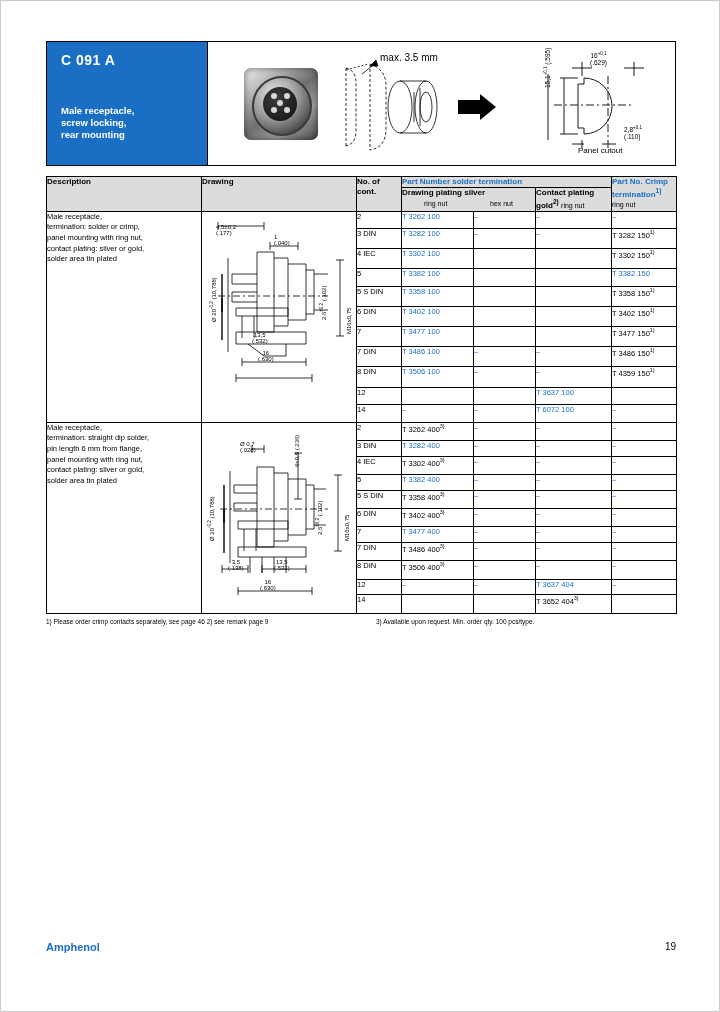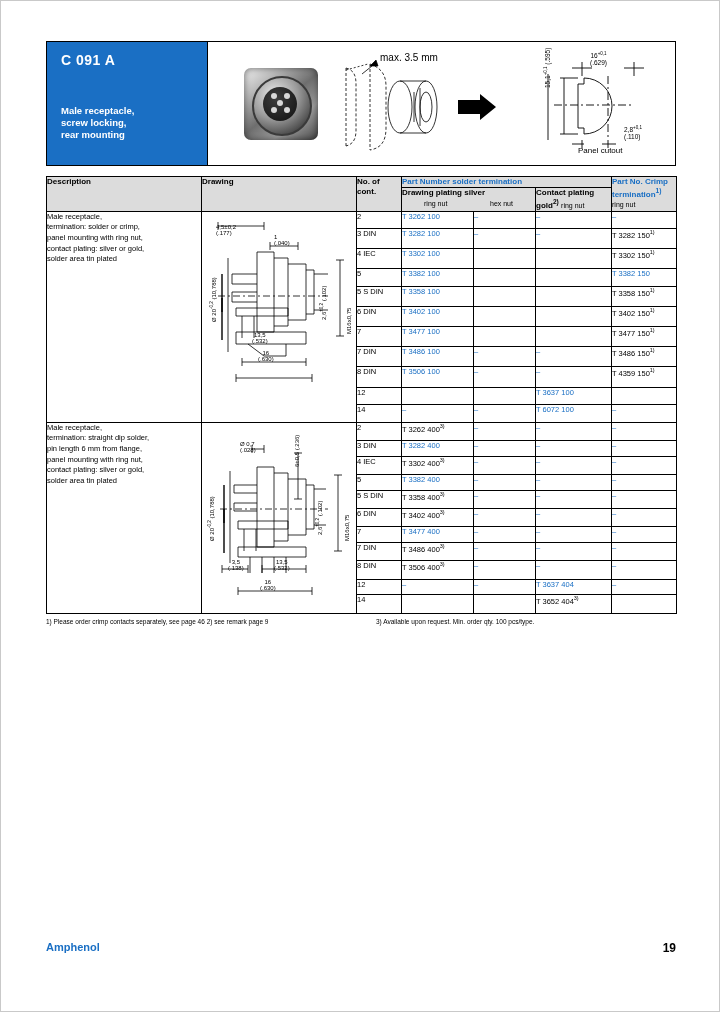--- a/index.html
+++ b/index.html
@@ -88,21 +88,21 @@
   .dwg{position:relative;width:100%;height:100%;min-height:120px;}
   .dwg .lbl{position:absolute;font-size:6px;line-height:1.1;white-space:nowrap;}
   .dwg .vlbl{position:absolute;font-size:6px;line-height:1.1;white-space:nowrap;transform:rotate(-90deg);transform-origin:left top;}
   .dwg .vlbl sup{font-size:4.5px;}
 
   .notes{margin-top:4px;font-size:6.5px;display:flex;}
   .notes .n1{width:330px;}
 
   .footer{position:absolute;left:45px;top:940px;width:630px;display:flex;justify-content:space-between;align-items:flex-start;}
   .brand{color:#1a6fc4;font-size:11px;font-weight:bold;}
-  .pageno{font-size:12px;font-weight:bold;}
+  .pageno{font-size:10px;}
 </style>
 </head>
 <body>
 
 <div class="page">
   <div class="sheet">
 
     <div class="hdr">
       <div class="hdr-blue">
         <div class="hdr-title">C 091 A</div>

